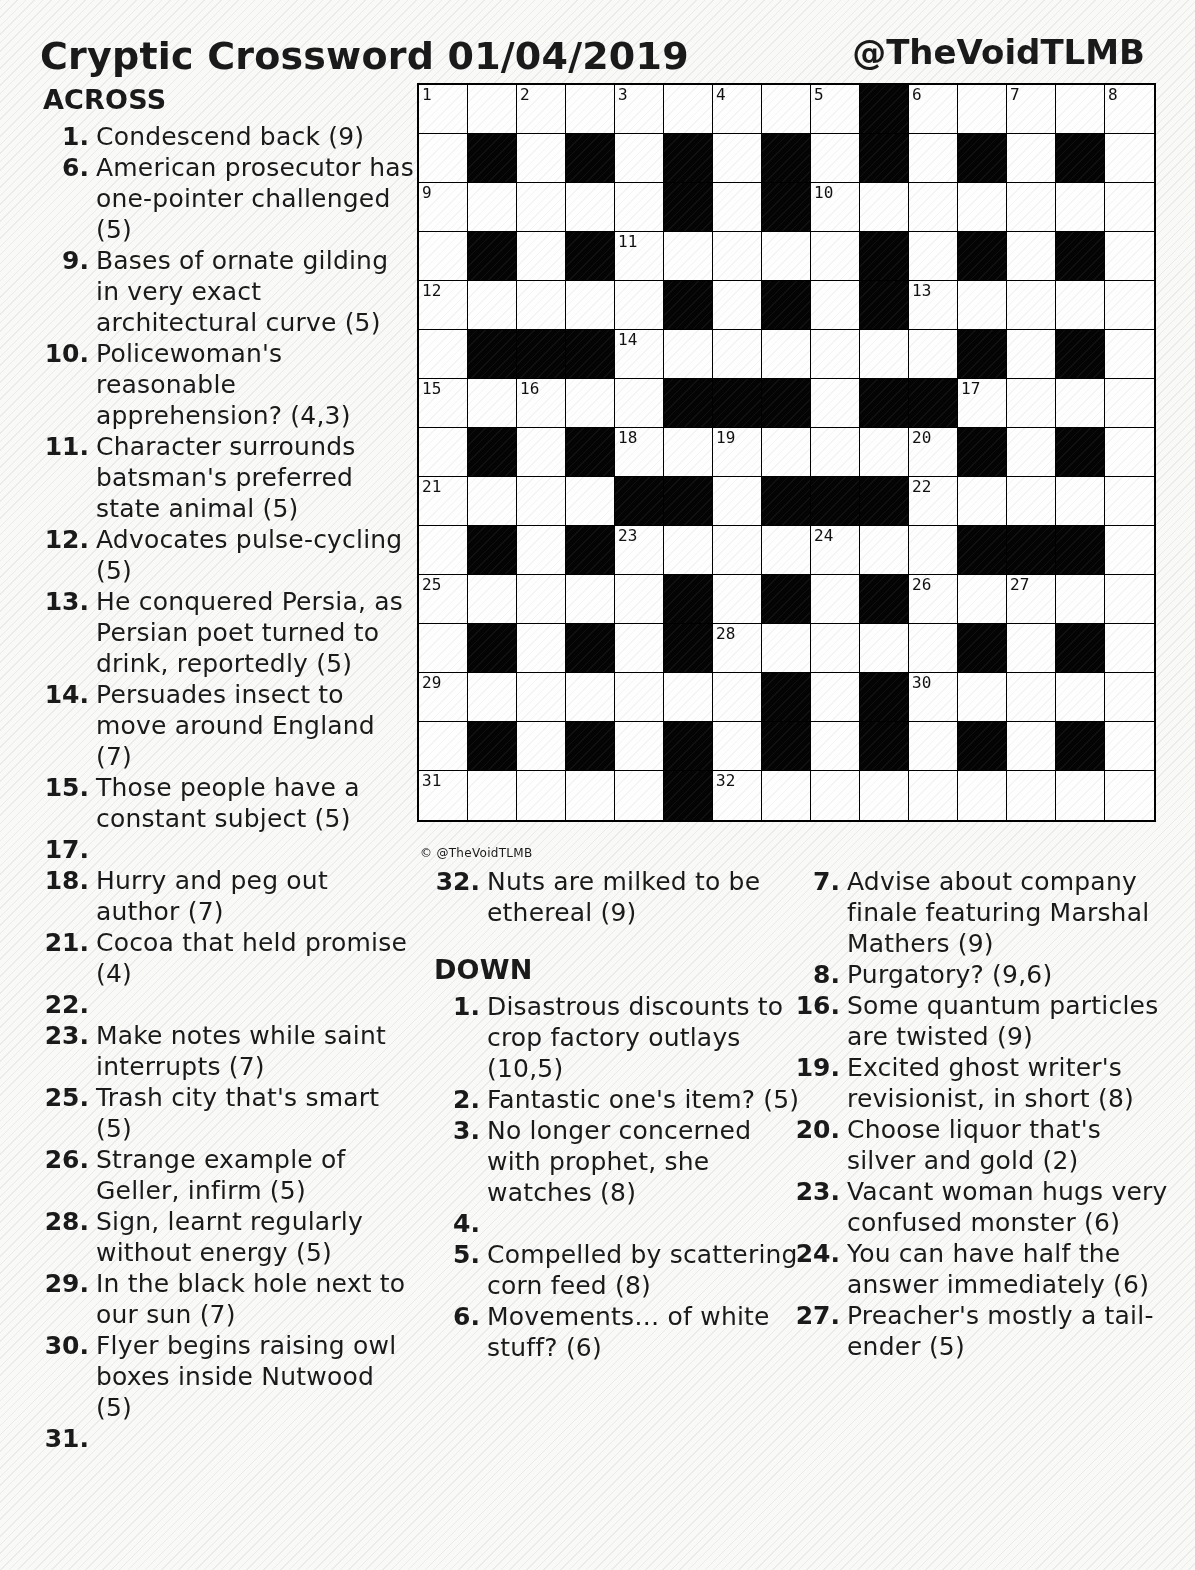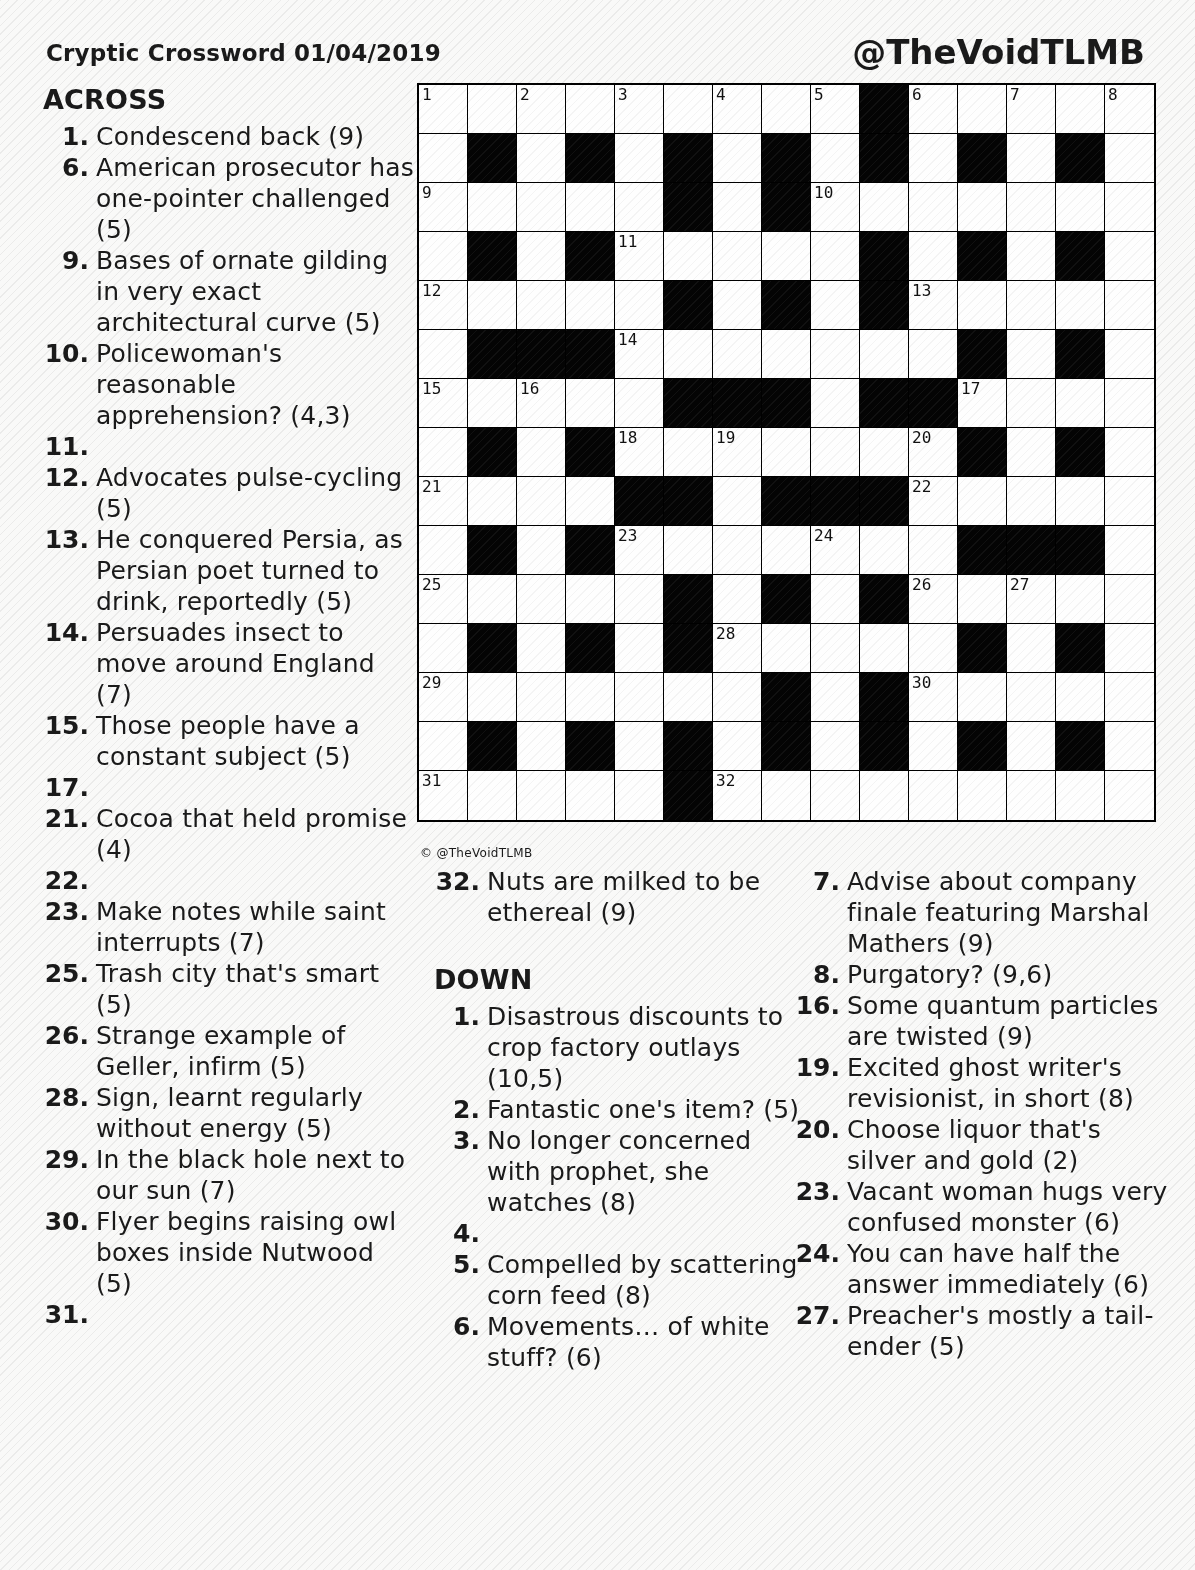--- a/index.html
+++ b/index.html
@@ -12,39 +12,39 @@
     background-color: #f9f9f8;
     background-image: repeating-linear-gradient(135deg,
       rgba(110,110,110,0.10) 0px, rgba(110,110,110,0.10) 1px,
       transparent 1px, transparent 6px);
     overflow: hidden;
   }
 
   
   .title {
     position: absolute; left: 34px; top: 28px;
-    font-size: 23px; font-weight: bold; letter-spacing: 0.2px;
-    margin: 12px;
+    font-size: 38px; font-weight: bold; letter-spacing: 0.2px;
+    margin: 6px;
   }
   .handle {
     position: absolute; right: 50px; top: 32px;
     font-size: 34px; font-weight: bold;
   }
 
   
   .col { position: absolute; }
   .col-across { left: 35px;  top: 84px;  width: 374px; margin-left: 8px; }
   .col-mid    { left: 434px; top: 866px; width: 376px; }
   .col-right  { left: 794px; top: 866px; width: 380px; }
 
   .clue-heading {
     font-size: 27px; font-weight: bold; letter-spacing: 0.2px;
     margin: 0 0 6px 0; line-height: 31px;
   }
-  .down-heading { margin-top: 36px; }
+  .down-heading { margin-top: 26px; }
 
   .clue { display: flex; align-items: flex-start; }
   .cnum {
     flex: 0 0 46px; text-align: right; padding-right: 7px;
     font-weight: bold; font-size: 25px; line-height: 31px;
   }
   .ctext {
     flex: 1 1 auto; font-size: 25px; line-height: 31px;
     letter-spacing: 0.2px;
   }
@@ -105,20 +105,21 @@
       <div class="clue">
         <span class="cnum">9.</span>
         <span class="ctext">Bases of ornate gilding in very exact architectural curve (5)</span>
       </div>
       <div class="clue">
         <span class="cnum">10.</span>
         <span class="ctext">Policewoman's reasonable apprehension? (4,3)</span>
       </div>
       <div class="clue">
         <span class="cnum">11.</span>
+        <span class="ctext">Character surrounds batsman's preferred state animal (5)</span>
       </div>
       <div class="clue">
         <span class="cnum">12.</span>
         <span class="ctext">Advocates pulse-cycling (5)</span>
       </div>
       <div class="clue">
         <span class="cnum">13.</span>
         <span class="ctext">He conquered Persia, as Persian poet turned to drink, reportedly (5)</span>
       </div>
       <div class="clue">
@@ -126,20 +127,24 @@
         <span class="ctext">Persuades insect to move around England (7)</span>
       </div>
       <div class="clue">
         <span class="cnum">15.</span>
         <span class="ctext">Those people have a constant subject (5)</span>
       </div>
       <div class="clue">
         <span class="cnum">17.</span>
       </div>
       <div class="clue">
+        <span class="cnum">18.</span>
+        <span class="ctext">Hurry and peg out author (7)</span>
+      </div>
+      <div class="clue">
         <span class="cnum">21.</span>
         <span class="ctext">Cocoa that held promise (4)</span>
       </div>
       <div class="clue">
         <span class="cnum">22.</span>
       </div>
       <div class="clue">
         <span class="cnum">23.</span>
         <span class="ctext">Make notes while saint interrupts (7)</span>
       </div>

